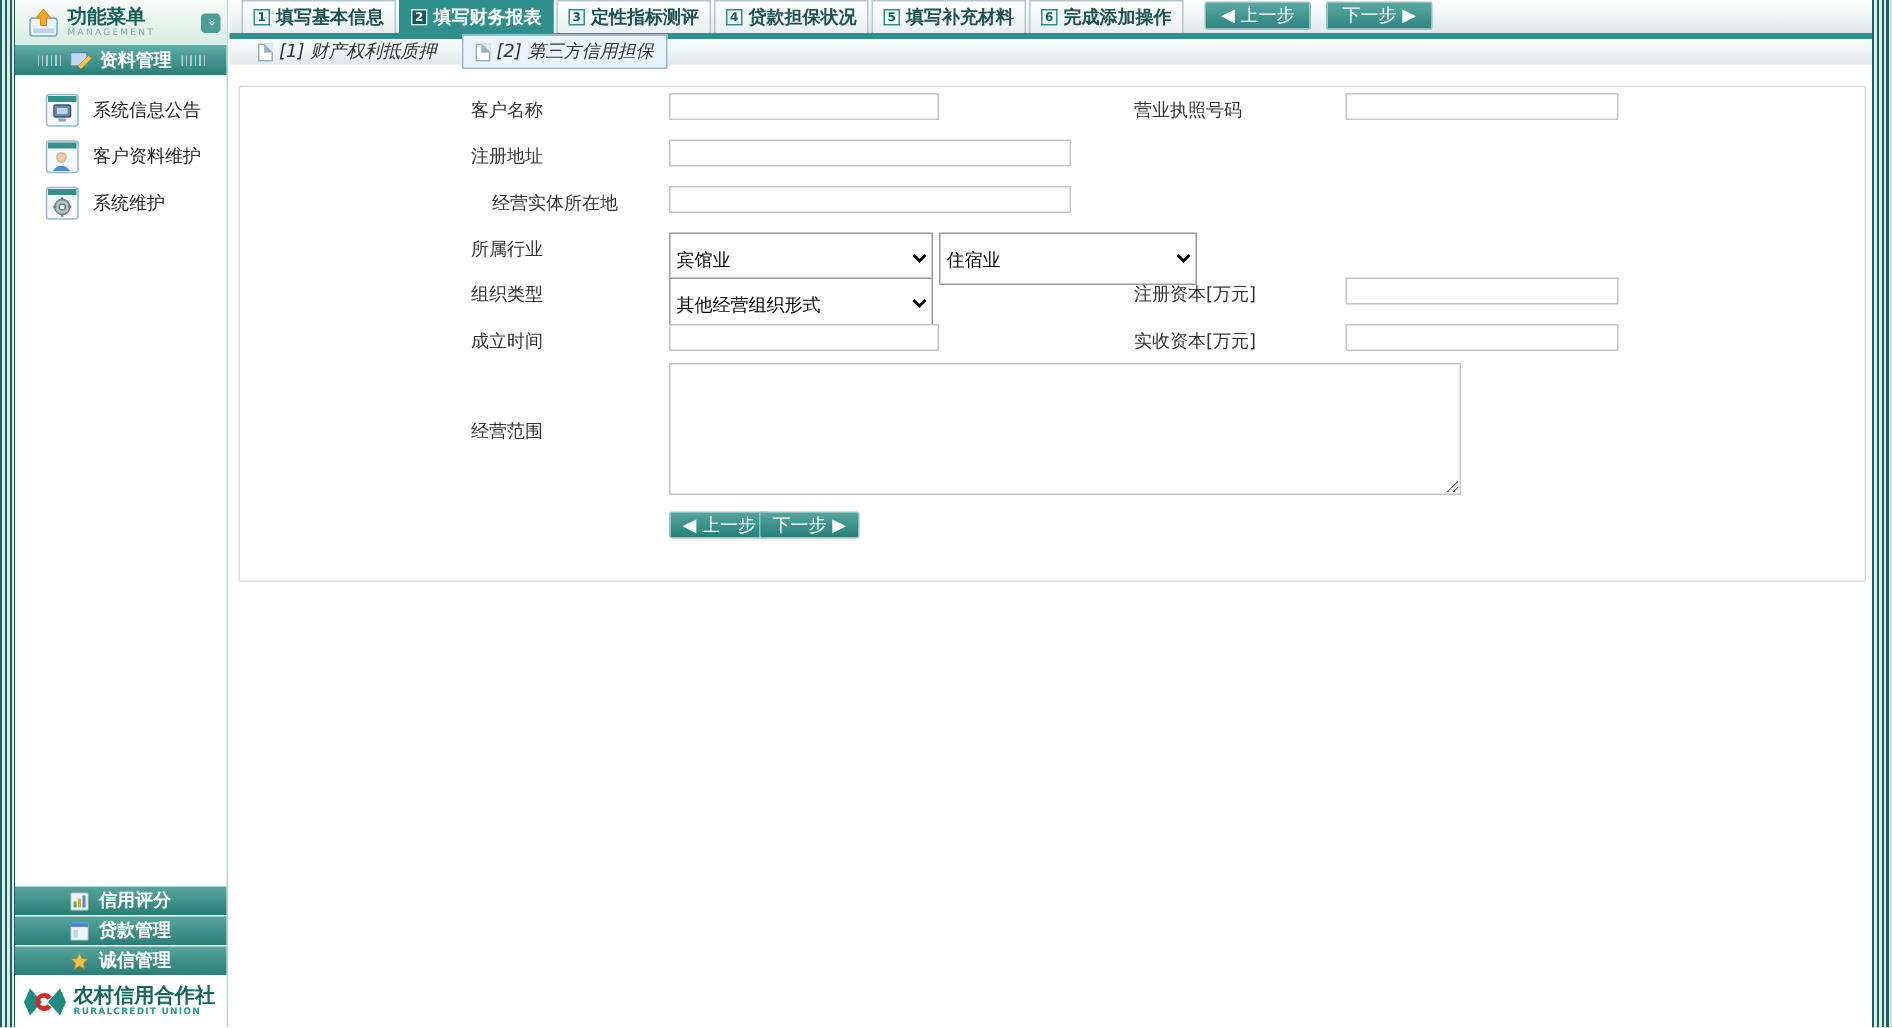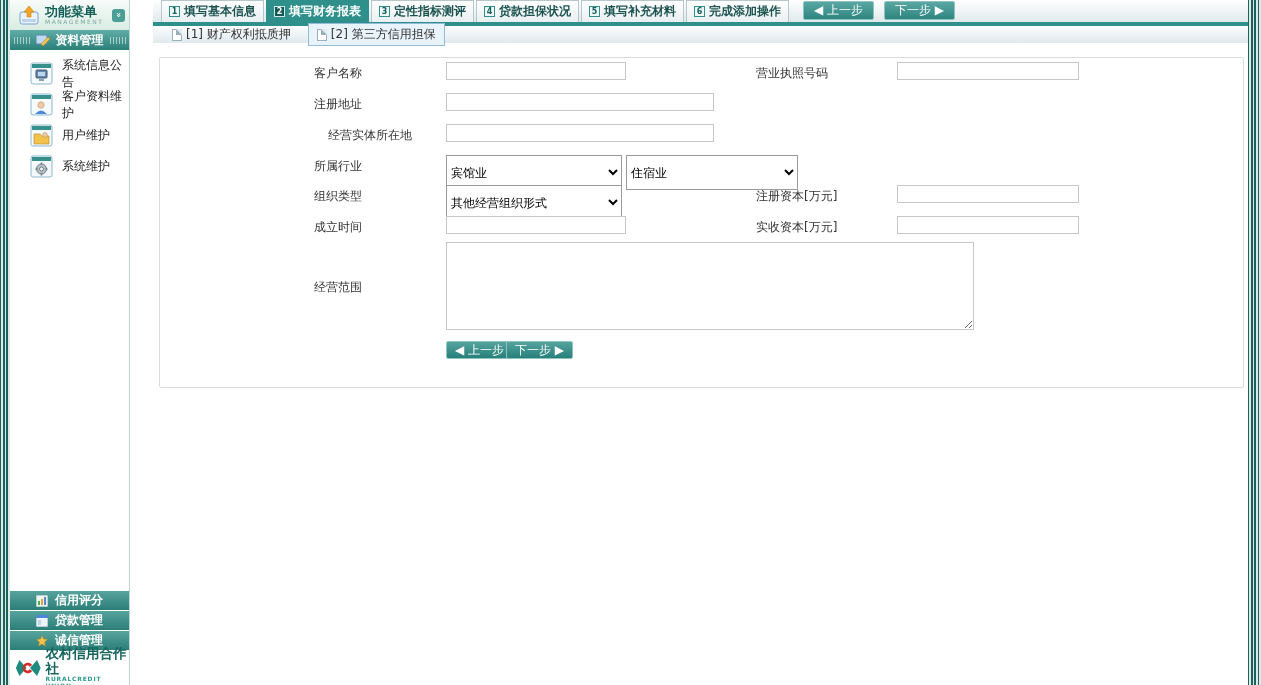--- a/index.html
+++ b/index.html
@@ -7,21 +7,21 @@
     font-family:"DejaVu Sans","Liberation Sans",sans-serif; }
   .screen { position:relative; width:1261px; height:685px; background:#fff; }
 
   
   .edge { position:absolute; top:0; bottom:0;
     background:repeating-linear-gradient(90deg,#1e615d 0 1.5px,#dcebe8 1.5px 3.2px); }
   .edge-left { left:0; width:10px; }
   .edge-right { right:0; width:13px; }
 
   
-  .sidebar { position:absolute; left:10px; top:0; bottom:0; width:120px;
+  .sidebar { position:absolute; left:10px; top:0; bottom:0; width:142px;
     background:#fff; border-right:1px solid #bad7d2; display:flex; flex-direction:column; }
   .sb-header { height:30px; display:flex; align-items:center; gap:5px; padding:0 4px 0 8px;
     background:linear-gradient(#f8fcfa,#d8ece2); }
   .sb-titles { flex:1; line-height:1; }
   .sb-title { font-size:13px; font-weight:bold; color:#17605a; }
   .sb-subtitle { font-size:6px; color:#7fa8a0; letter-spacing:1.5px; margin-top:1px; }
   .sb-collapse { width:13px; height:13px; background:#4b9d96; color:#fff; border-radius:3px;
     font-size:9px; line-height:12px; text-align:center; cursor:pointer; }
   .sb-collapse span { display:inline-block; transform:rotate(90deg); }
 
@@ -60,21 +60,21 @@
   .tab-num { width:11px; height:11px; margin-right:4px; font-size:8px; font-weight:bold;
     display:inline-flex; align-items:center; justify-content:center;
     background:#eef7f6; border:1px solid #2e8f8b; color:#17605c; }
   .tab.active .tab-num { background:#135955; border-color:#cfe8e6; color:#fff; }
   .nav-btn { height:19px; margin:0 0 2px 8px; padding:0 10px; cursor:pointer;
     background:linear-gradient(#5aa7a3,#2e8580); border:1px solid #8fc3c0; border-radius:2px;
     color:#fff; font-size:12px; font-family:inherit; }
   .nav-btn.first { margin-left:12px; }
 
   .substrip { height:17px; background:linear-gradient(#fbfdfe,#e0e9ee);
-    display:flex; align-items:center; gap:8px; padding-left:10px; }
+    display:flex; align-items:center; gap:8px; padding-left:10px;font-style:italic; }
   .subtab { display:flex; align-items:center; gap:4px; font-size:12px; color:#333;
     padding:2px 8px; cursor:pointer; border:1px solid transparent; }
   .subtab.active { background:#e9f3fb; border:1px solid #94bcd9; }
   .doc-icon { width:10px; height:12px; background:#fff; border:1px solid #9ab0bc; position:relative; }
   .doc-icon::after { content:""; position:absolute; right:-1px; top:-1px;
     border:3px solid; border-color:#dfe9ee #dfe9ee #9ab0bc #9ab0bc; }
 
   .panel { position:absolute; left:6px; top:57px; width:1085px; height:331px;
     background:#fff; border:1px solid #d8dde1; border-radius:2px; }
   .panel-title { margin:4px; height:17px; line-height:17px; text-align:center;
@@ -140,29 +140,20 @@
           <rect x="2" y="2" width="19" height="4" fill="#37908c"></rect>
           <circle cx="11" cy="12" r="3.2" fill="#f2c9a6" stroke="#b98a5d" stroke-width=".5"></circle>
           <path d="M5 21 Q11 14 17 21 Z" fill="#4d87d8"></path>
         </svg>
         <span>客户资料维护</span>
       </li>
       <li>
         <svg class="mi" viewBox="0 0 23 23">
           <rect x="1" y="1" width="21" height="21" rx="2" fill="#f4fafd" stroke="#8fb9ce"></rect>
           <rect x="2" y="2" width="19" height="4" fill="#37908c"></rect>
-          <path d="M4 10 h6 l2 2 h7 v8 h-15 Z" fill="#f3c24a" stroke="#b5882a" stroke-width=".6"></path>
-          <circle cx="15" cy="11" r="2.4" fill="#f2c9a6" stroke="#b98a5d" stroke-width=".5"></circle>
-        </svg>
-        <span>用户维护</span>
-      </li>
-      <li>
-        <svg class="mi" viewBox="0 0 23 23">
-          <rect x="1" y="1" width="21" height="21" rx="2" fill="#f4fafd" stroke="#8fb9ce"></rect>
-          <rect x="2" y="2" width="19" height="4" fill="#37908c"></rect>
           <circle cx="11.5" cy="14" r="5" fill="#b9c2c6" stroke="#6f7d84"></circle>
           <circle cx="11.5" cy="14" r="2" fill="#f4fafd" stroke="#6f7d84"></circle>
           <path d="M11.5 7.5 v2 M11.5 18.5 v2 M5.5 14 h2 M15.5 14 h2" stroke="#6f7d84" stroke-width="1.6"></path>
         </svg>
         <span>系统维护</span>
       </li>
     </ul>
 
     <div class="sb-spacer"></div>
 

